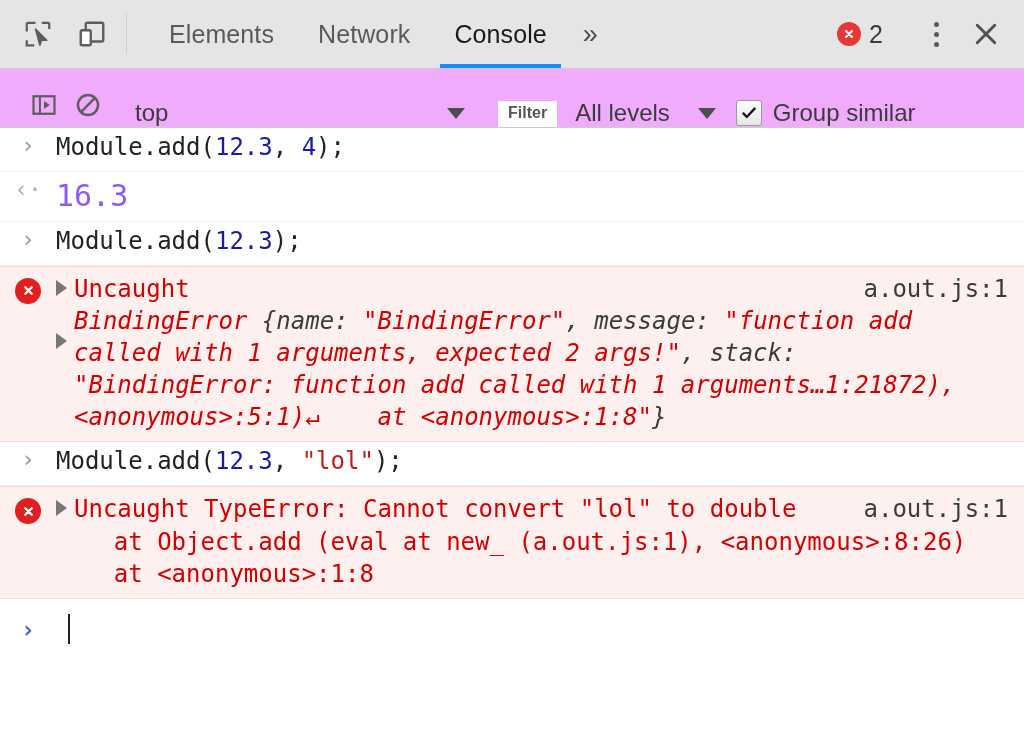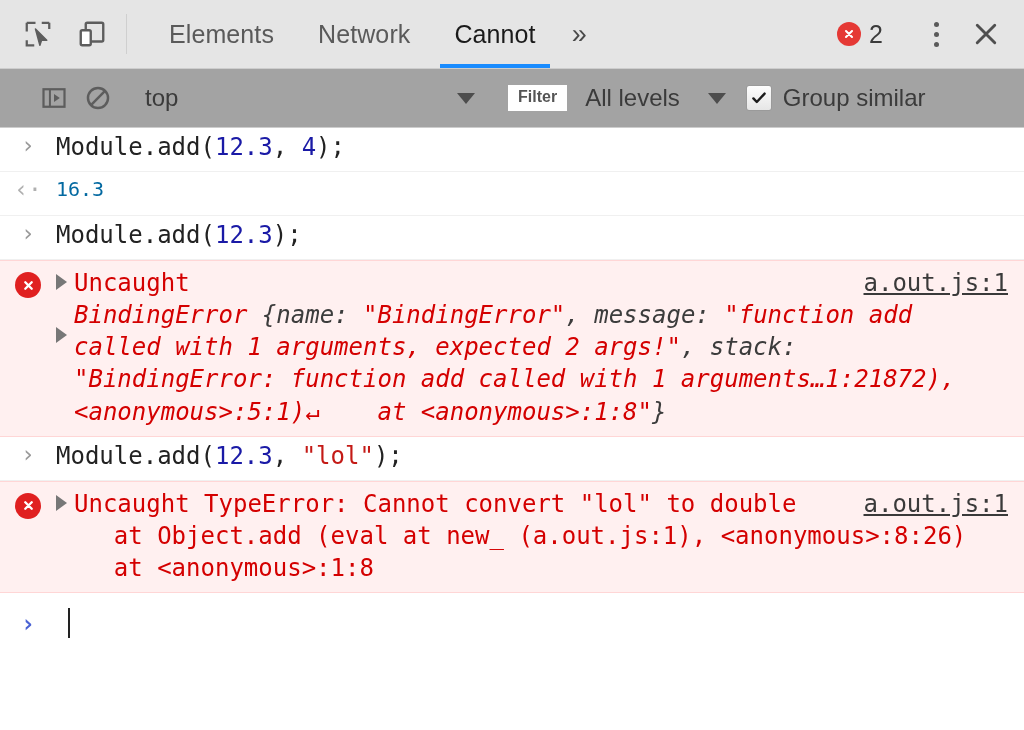--- a/index.html
+++ b/index.html
@@ -118,26 +118,26 @@
     background: #5a5a5a; display: block;
   }
   .closebtn {
     width: 48px; height: 48px;
     display: flex; align-items: center; justify-content: center;
   }
 
   
   .filterbar {
     height: 58px;
-    background: #a3a3a3;
+    background: #f0abfc;
     border-bottom: 1px solid #cdcdcd;
     display: flex;
-    align-items: center;
-    flex: none;
-    padding-left: 32px;
+    align-items: flex-end;
+    flex: none;
+    padding-left: 22px;
   }
   .ctx-select {
     display: flex;
     align-items: center;
     font-size: 24px;
     color: #3b3b3b;
     margin-left: 4px;
     min-width: 330px;
     justify-content: space-between;
     padding-right: 8px;
@@ -210,22 +210,22 @@
     font-size: 24px;
     line-height: 1.32;
     color: #222;
     white-space: pre-wrap;
     word-break: break-word;
     padding-right: 10px;
   }
   .num { color: #1a1aa6; }
   .str { color: #c41a16; }
   .result {
-    font-size: 20px;
-    color: #0369a1;
+    font-size: 30px;
+    color: #8b5cf6;
     line-height: 1.32;
   }
 
   
   .errrow {
     background: #fff0f0;
     border-top: 1px solid #ffd6d6;
     border-bottom: 1px solid #ffd6d6;
     display: flex;
     align-items: flex-start;
@@ -269,21 +269,20 @@
   .err-text {
     font-size: 24px;
     line-height: 1.34;
     color: #d40000;
     white-space: pre-wrap;
     word-break: break-word;
   }
   .srclink {
     font-size: 24px;
     color: #3a3a3a;
-    text-decoration: underline;
     white-space: nowrap;
     flex: none;
     line-height: 1.34;
   }
   .obj-preview {
     font-size: 24px;
     line-height: 1.34;
     font-style: italic;
     color: #444;
     white-space: pre-wrap;
@@ -343,21 +342,21 @@
     <div class="vsep"></div>
 
     <div class="tabs">
       <div class="tab">
         <span>Elements</span>
       </div>
       <div class="tab">
         <span>Network</span>
       </div>
       <div class="tab active">
-        <span>Cannot</span>
+        <span>Console</span>
       </div>
       <div class="tab more">»</div>
     </div>
 
     <div class="tb-right">
       <div class="errcount">
         <span class="err-dot">
           <svg width="14" height="14" viewBox="0 0 14 14">
             <path d="M4 4l6 6M10 4l-6 6" stroke="#ffffff" stroke-width="2.1" stroke-linecap="round"></path>
           </svg>

